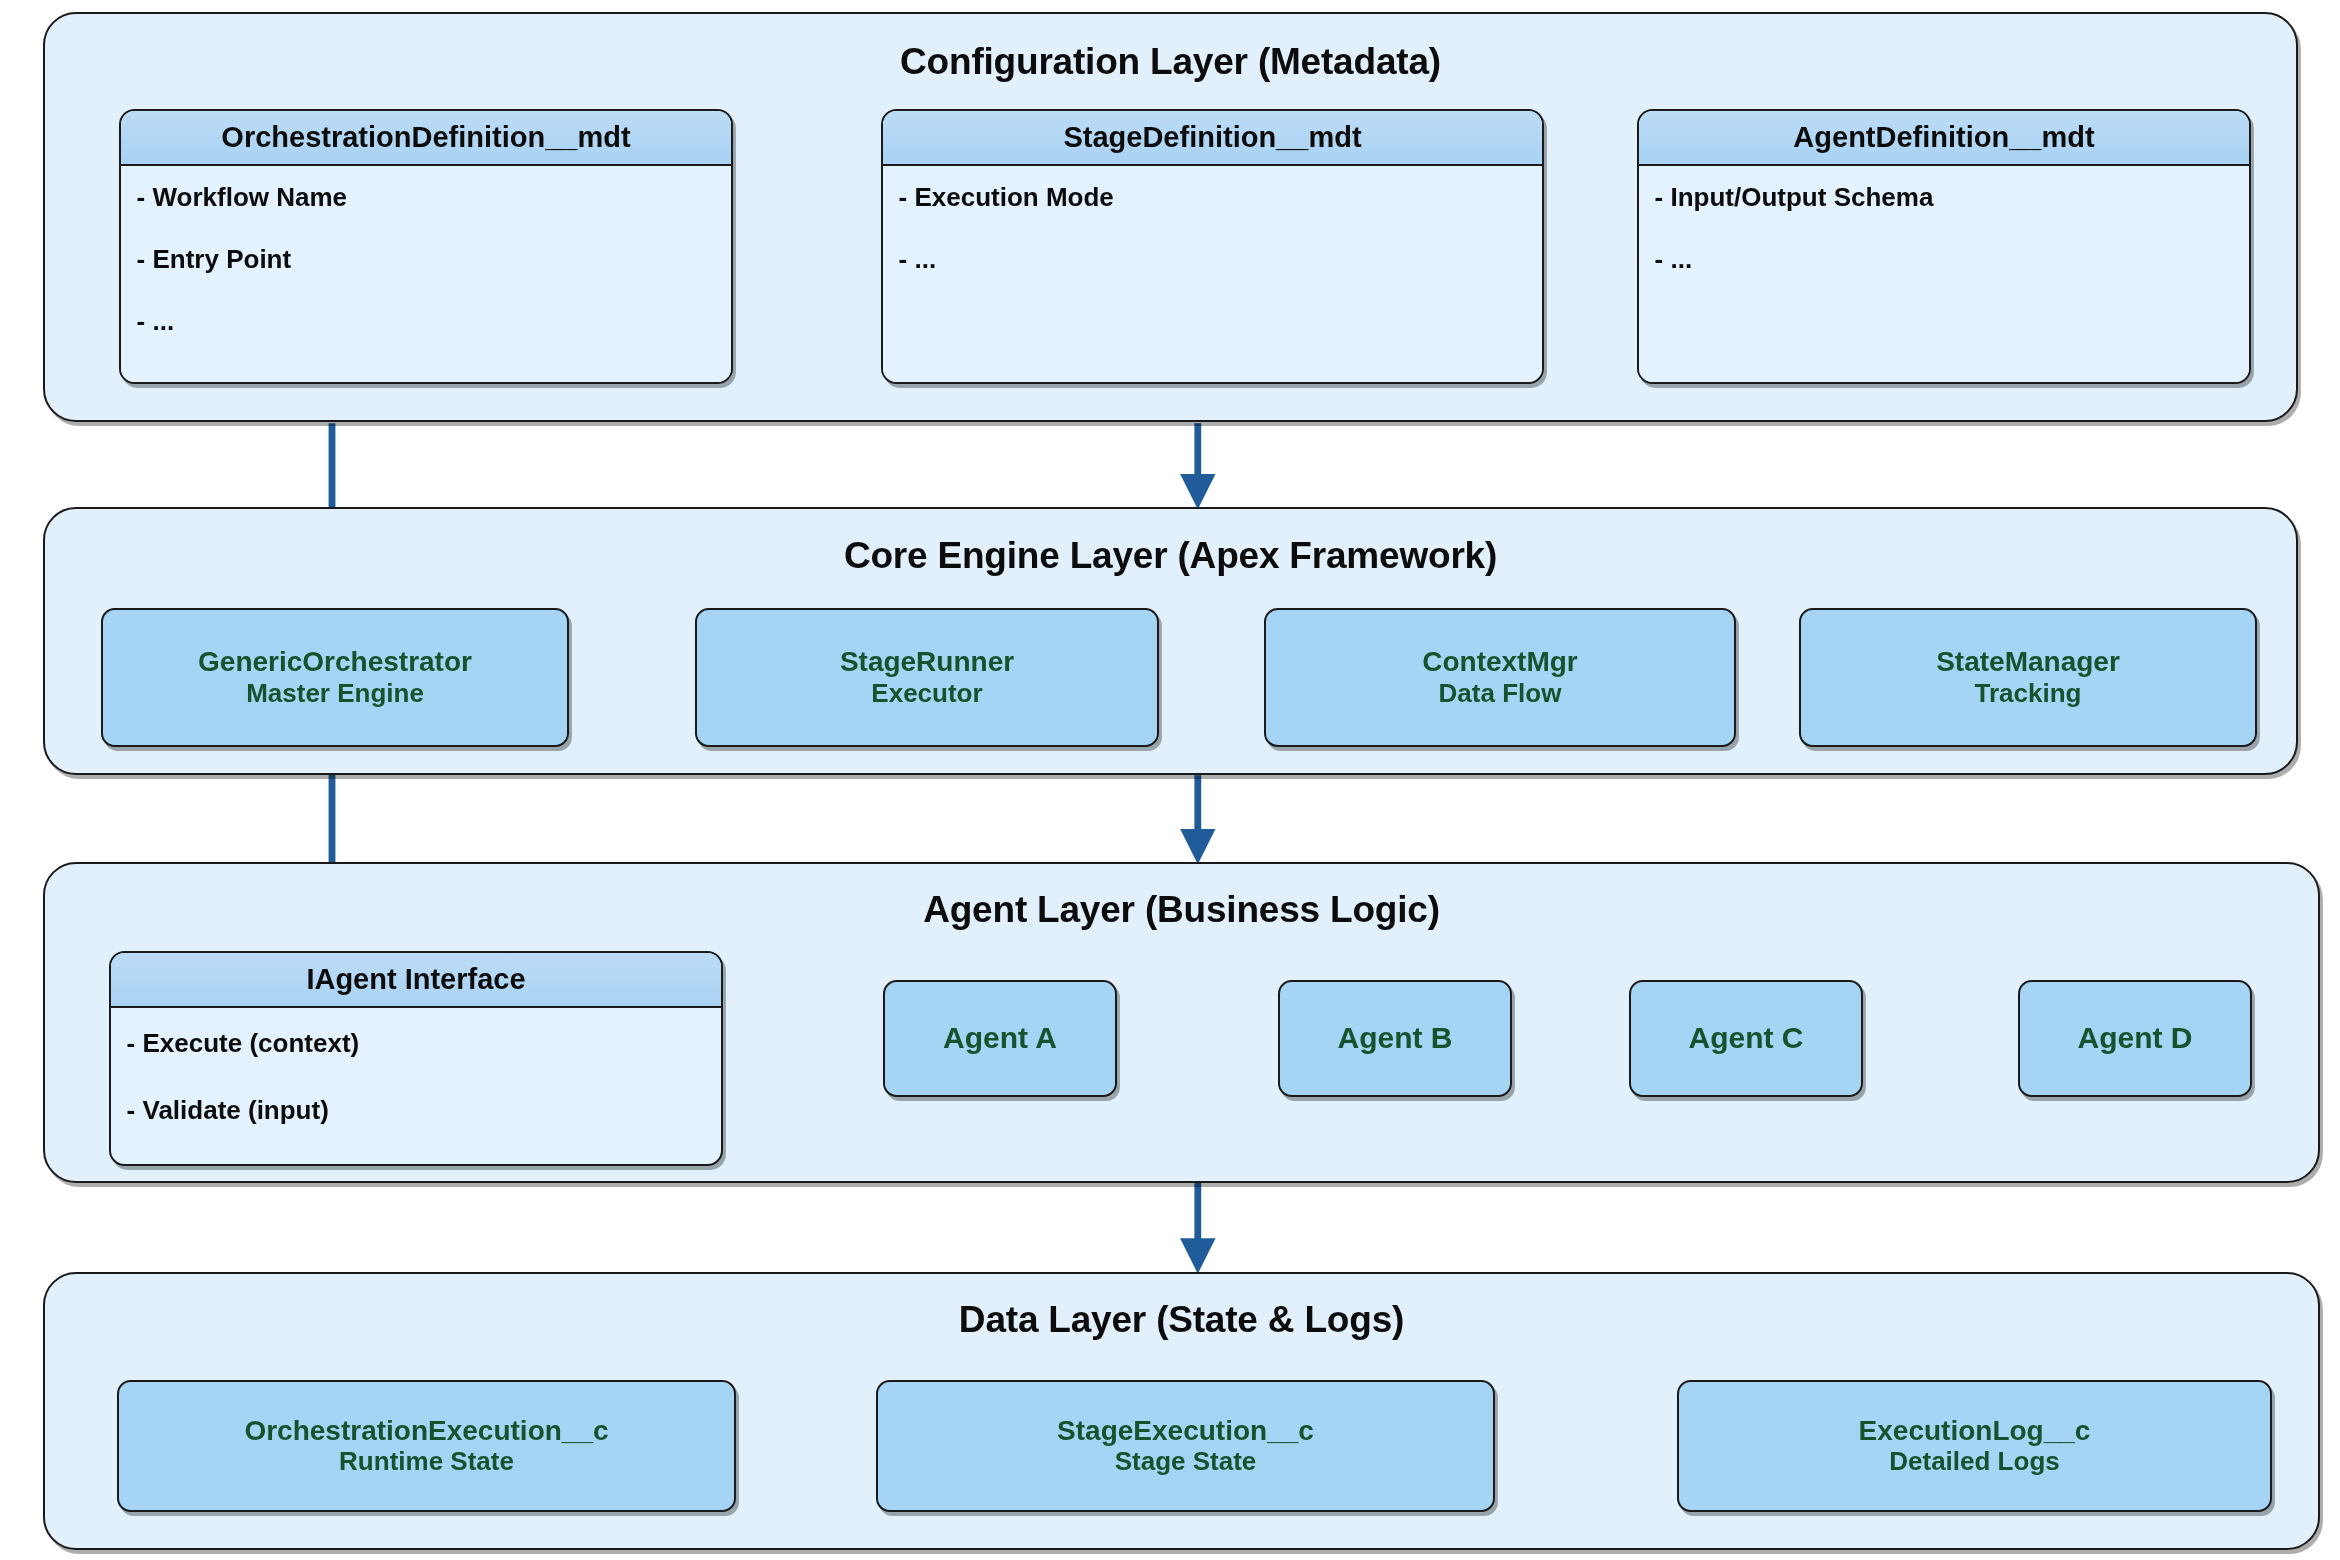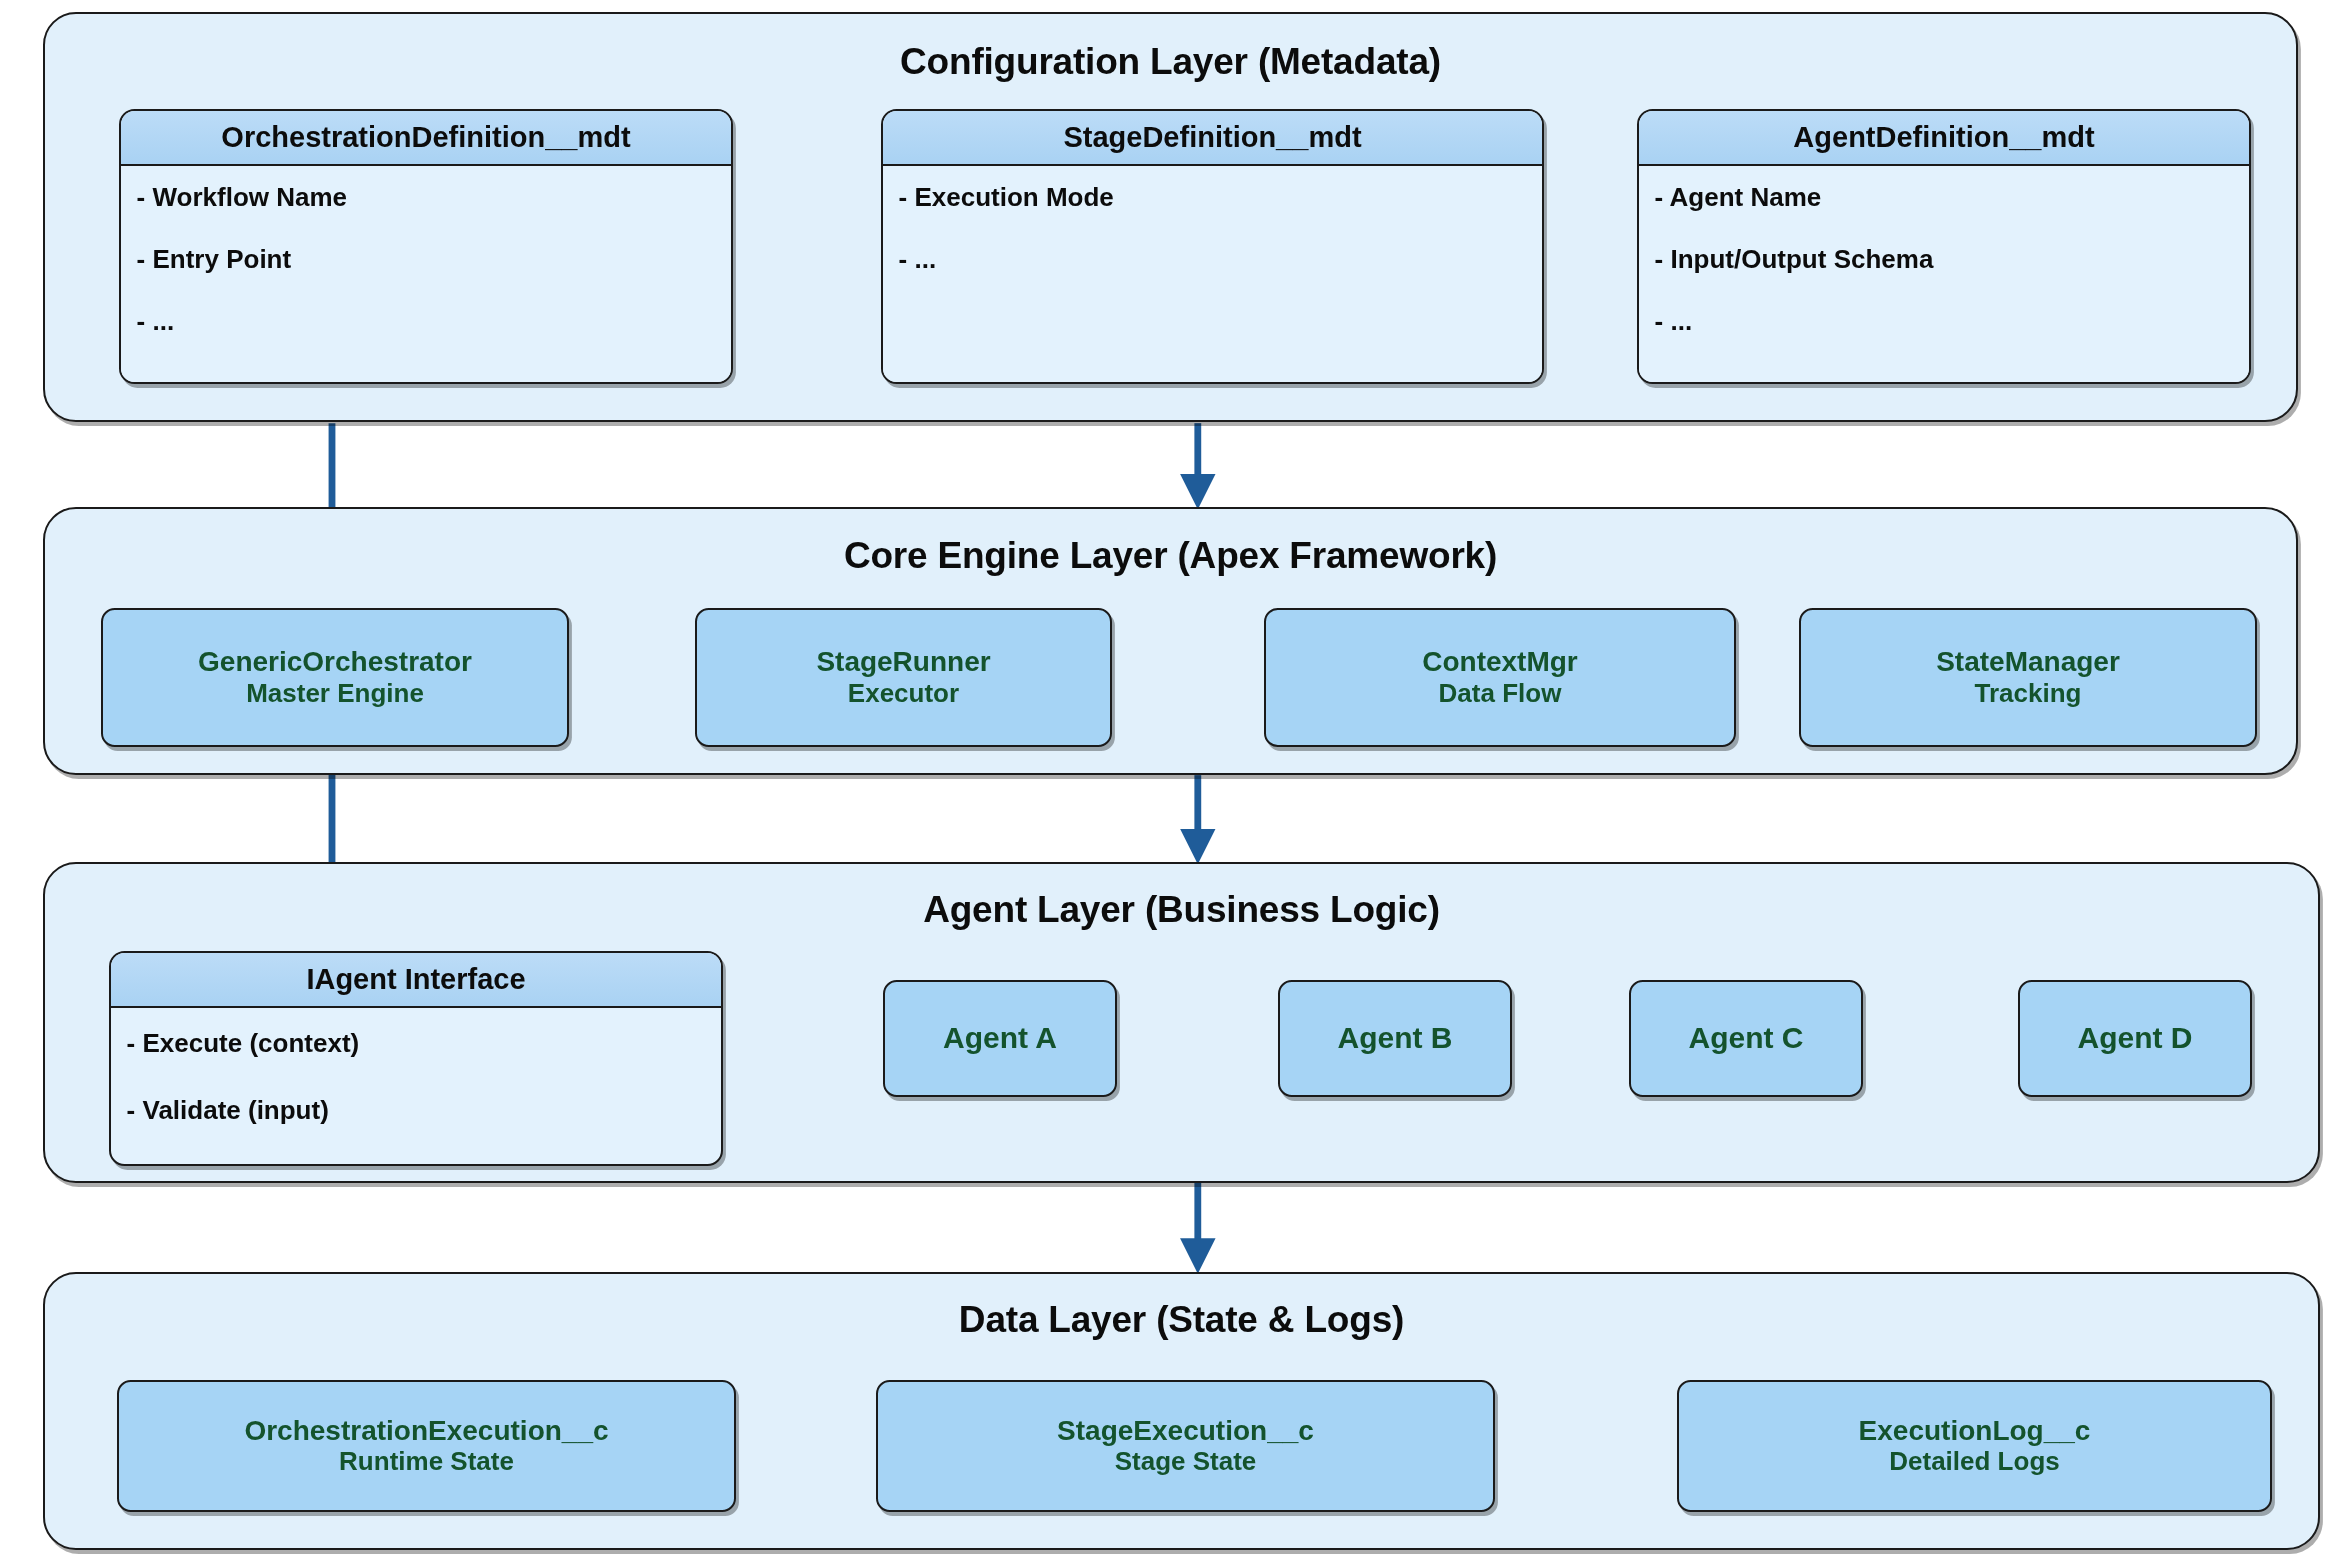--- a/index.html
+++ b/index.html
@@ -183,36 +183,35 @@
     <div class="card-header">StageDefinition__mdt</div>
     <div class="card-body">
       <div class="card-row">- Execution Mode</div>
       <div class="card-row">- ...</div>
     </div>
   </div>
 
   <div class="card" style="left:1637px; top:109px; width:614px; height:275px;">
     <div class="card-header">AgentDefinition__mdt</div>
     <div class="card-body">
-      <div class="card-row">- Agent Name</div>
       <div class="card-row">- Input/Output Schema</div>
       <div class="card-row">- ...</div>
     </div>
   </div>
 
   <div class="layer" style="left:43px; top:507px; width:2255px; height:268px;">
     <div class="layer-title" style="top:26px;">Core Engine Layer (Apex Framework)</div>
   </div>
 
   <div class="pbox" style="left:101px; top:608px; width:468px; height:139px;">
     <div class="t1">GenericOrchestrator</div>
     <div class="t2">Master Engine</div>
   </div>
 
-  <div class="pbox" style="left:695px; top:608px; width:417px; height:139px;">
+  <div class="pbox" style="left:695px; top:608px; width:464px; height:139px;">
     <div class="t1">StageRunner</div>
     <div class="t2">Executor</div>
   </div>
 
   <div class="pbox" style="left:1264px; top:608px; width:472px; height:139px;">
     <div class="t1">ContextMgr</div>
     <div class="t2">Data Flow</div>
   </div>
 
   <div class="pbox" style="left:1799px; top:608px; width:458px; height:139px;">

